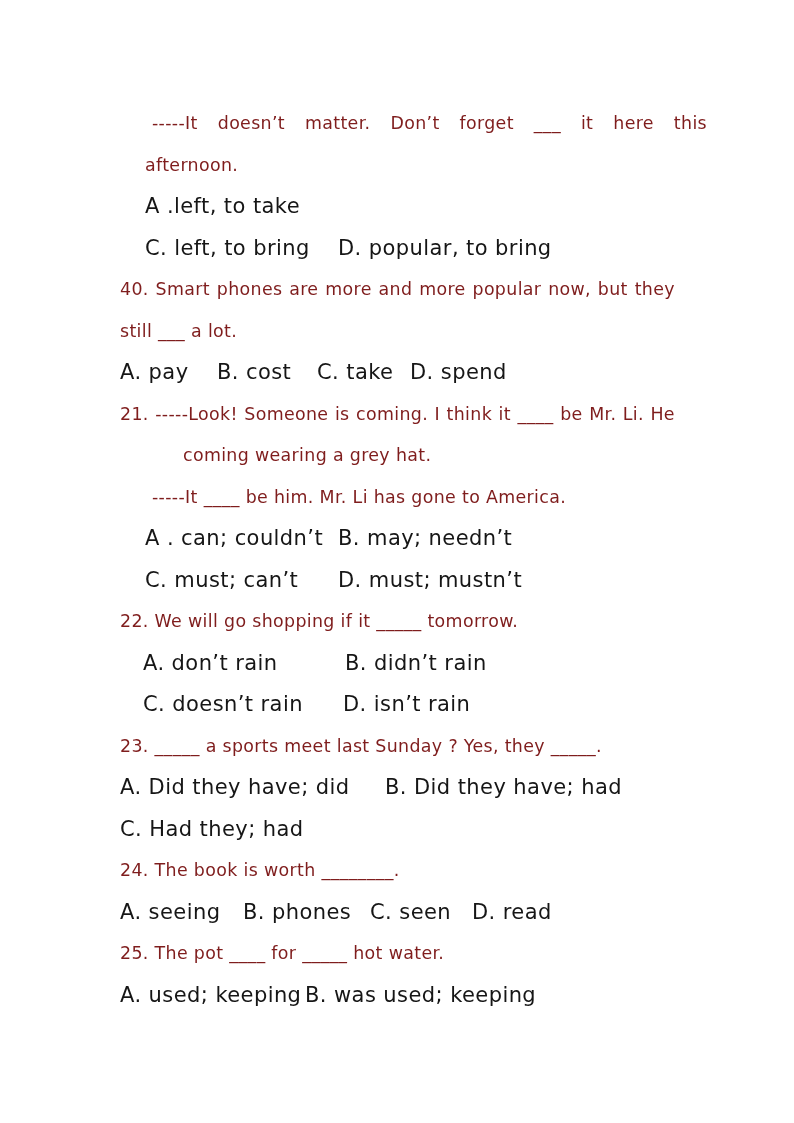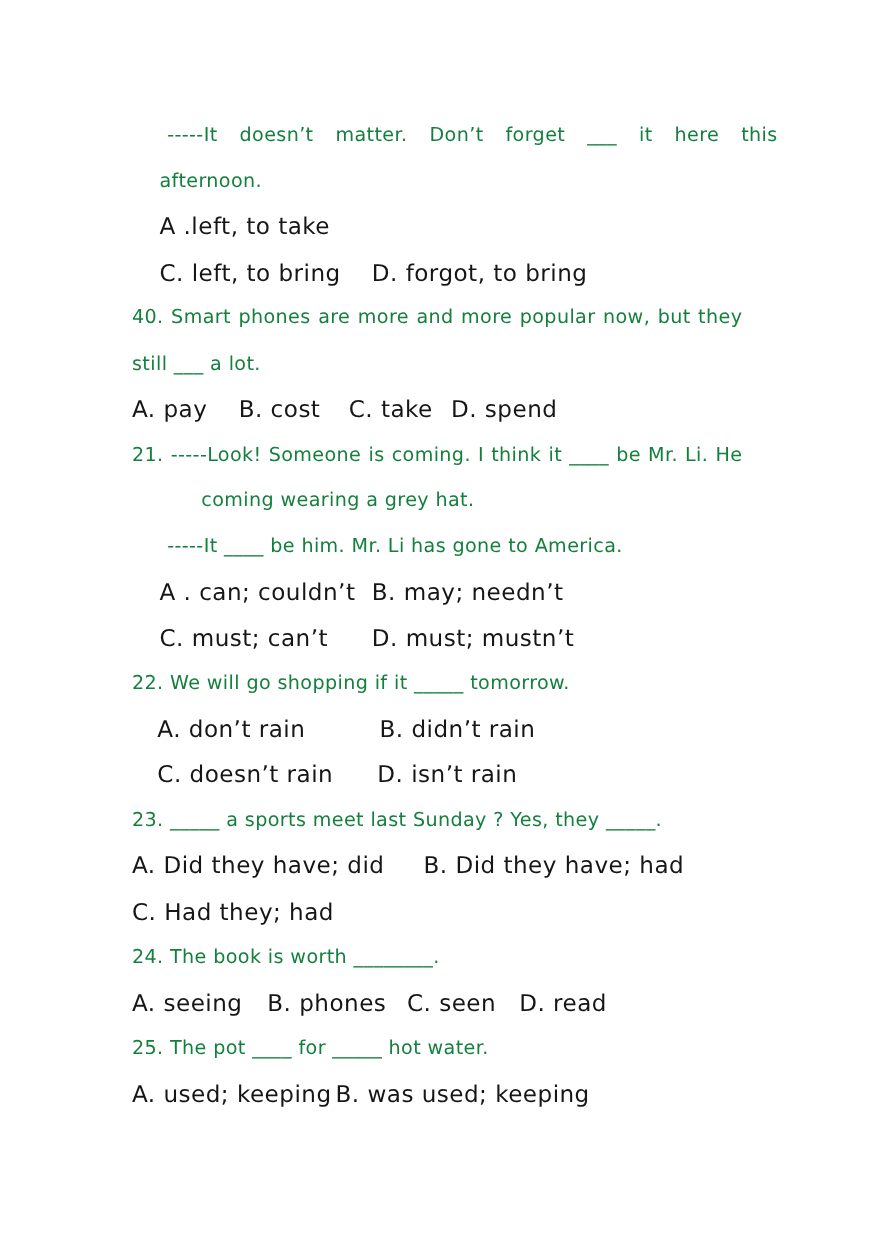--- a/index.html
+++ b/index.html
@@ -30,21 +30,21 @@
     left: 120px;
     top: 103px;
     width: 555px;
   }
   .line {
     font-size: 17.4px;
     line-height: 41.5px;
     height: 41.5px;
     white-space: pre;
     letter-spacing: 0.02em;
-    color: #15803d;
+    color: #7f1d1d;
   }
   
   .line.justify {
     display: flex;
     justify-content: space-between;
     white-space: normal;
     width: 555px;
   }
   .line.justify > span {
     white-space: pre;
@@ -86,21 +86,21 @@
           <span>it</span>
           <span>here</span>
           <span>this</span>
       </div>
       <div class="line ind-2">afternoon.</div>
       <div class="opts">
         <span style="left:25px">A .left, to take</span>
       </div>
       <div class="opts">
         <span style="left:25px">C. left, to bring</span>
-        <span style="left:218px">D. forgot, to bring</span>
+        <span style="left:218px">D. popular, to bring</span>
       </div>
     </div>
 
     <div>
       <div class="line justify ind-0">
         <span>40.</span>
           <span>Smart</span>
           <span>phones</span>
           <span>are</span>
           <span>more</span>

